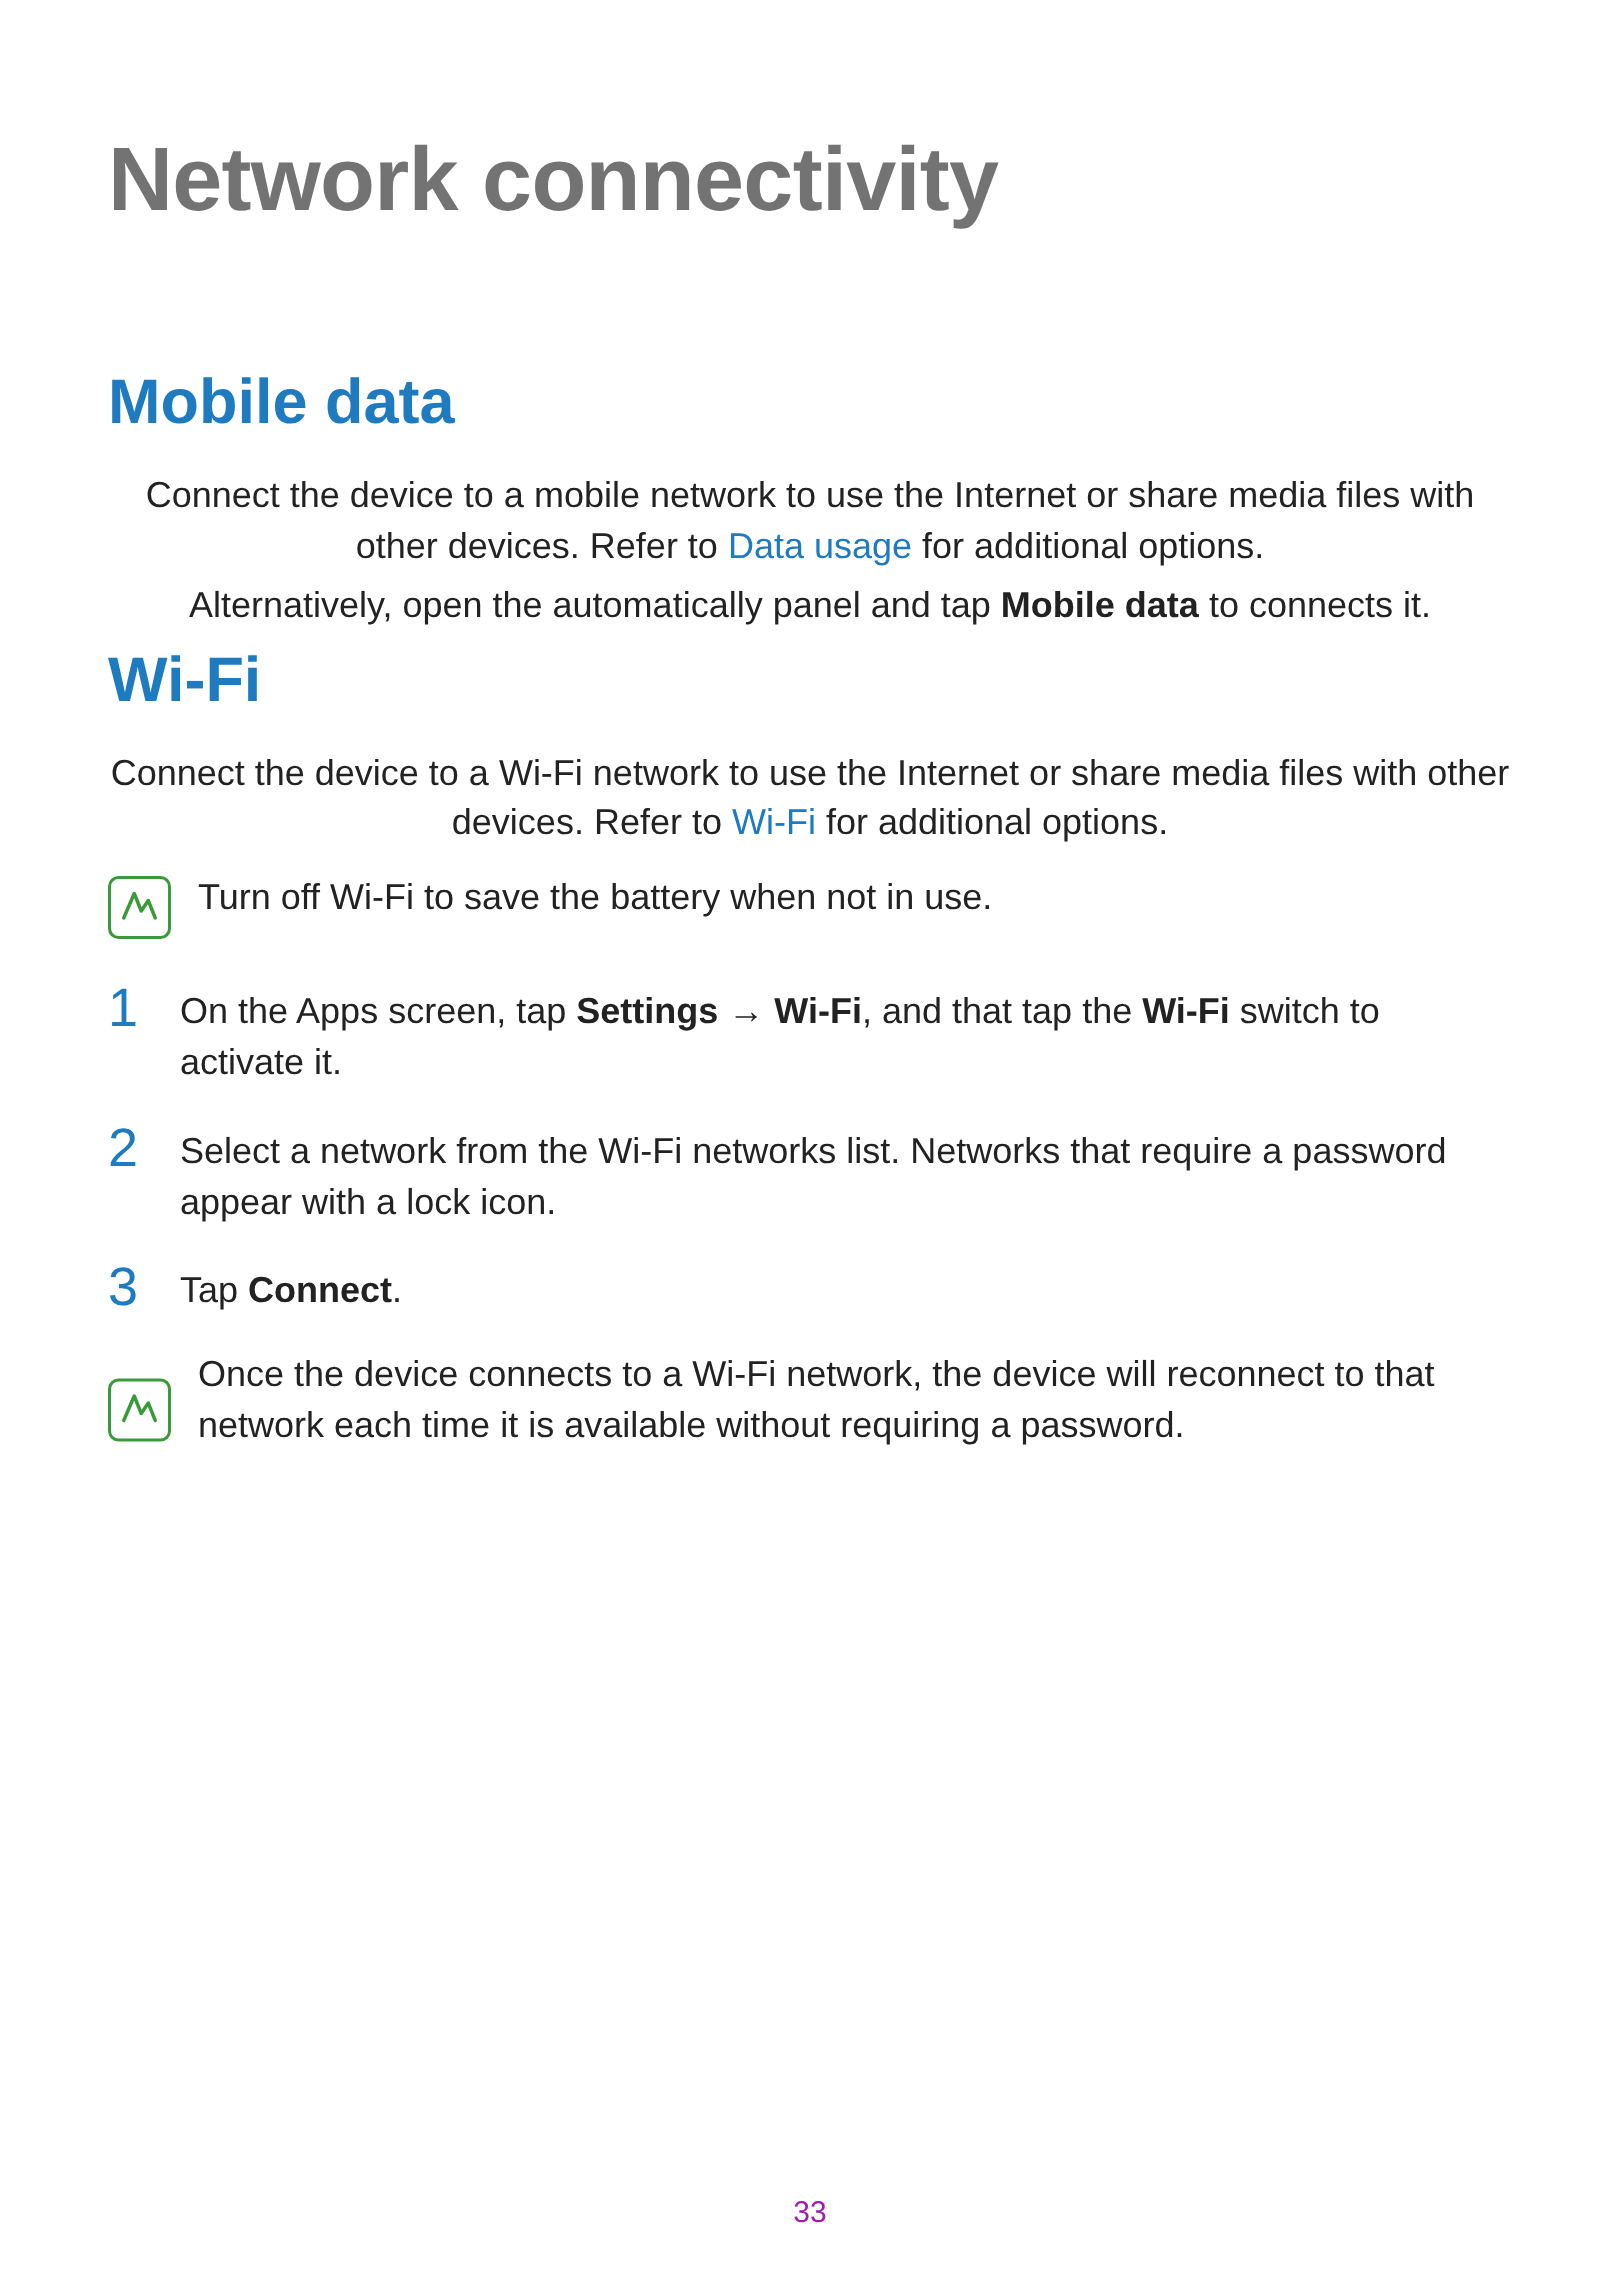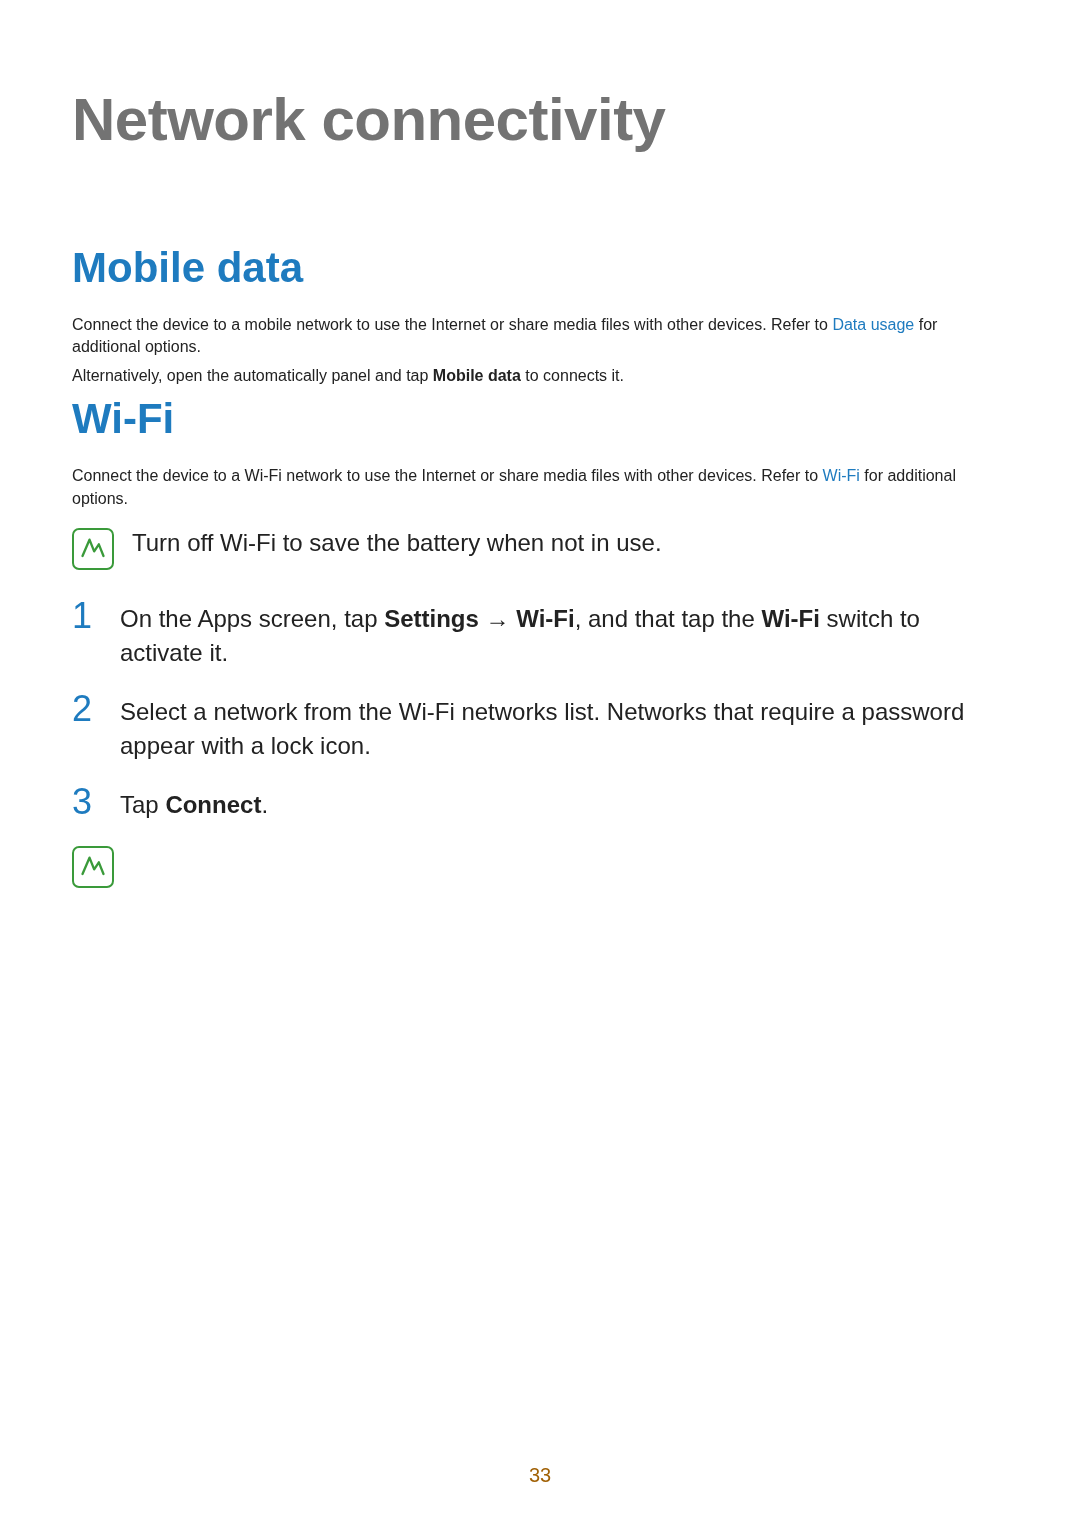--- a/index.html
+++ b/index.html
@@ -21,24 +21,25 @@
     letter-spacing: -0.5px;
     margin-bottom: 90px;
   }
   h2.section {
     font-size: 42px;
     font-weight: 700;
     color: #1e7bbf;
     margin-bottom: 22px;
   }
   p.body {
-    font-size: 16px;
+    font-size: 24px;
     line-height: 1.4;
     color: #222;
     margin-bottom: 8px;
+    text-align: center;
   }
   .mb-large { margin-bottom: 70px; }
   .mb-med { margin-bottom: 20px; }
   .link { color: #1e7bbf; }
   .bold { font-weight: 700; }
   .note-row {
     display: flex;
     align-items: center;
     gap: 18px;
     margin: 16px 0 28px 0;
@@ -77,21 +78,21 @@
     padding-top: 4px;
     flex: 1;
   }
   .pagenum {
     position: absolute;
     bottom: 40px;
     left: 0;
     right: 0;
     text-align: center;
     font-size: 20px;
-    color: #a16207;
+    color: #a21caf;
   }
   .para-group { margin-bottom: 6px; }
   .para-group p { margin-bottom: 6px; }
 </style>
 </head>
 <body>
 
 <div class="page">
 
   <h1 class="title">Network connectivity</h1>
@@ -147,18 +148,19 @@
     </li>
   </ol>
 
   <div class="note-row">
     <div class="note-icon">
       <svg viewBox="0 0 24 24" fill="none" stroke="#3a9a3a" stroke-width="2">
         <path d="M3 18 L9 4 L13 14 L17 8 L21 18" stroke-linejoin="round" stroke-linecap="round"></path>
       </svg>
     </div>
     <div class="note-text">
+      <p>Once the device connects to a Wi-Fi network, the device will reconnect to that network each time it is available without requiring a password.</p>
     </div>
   </div>
 
 </div>
 
 <div class="pagenum">33</div>
 
 </body></html>

